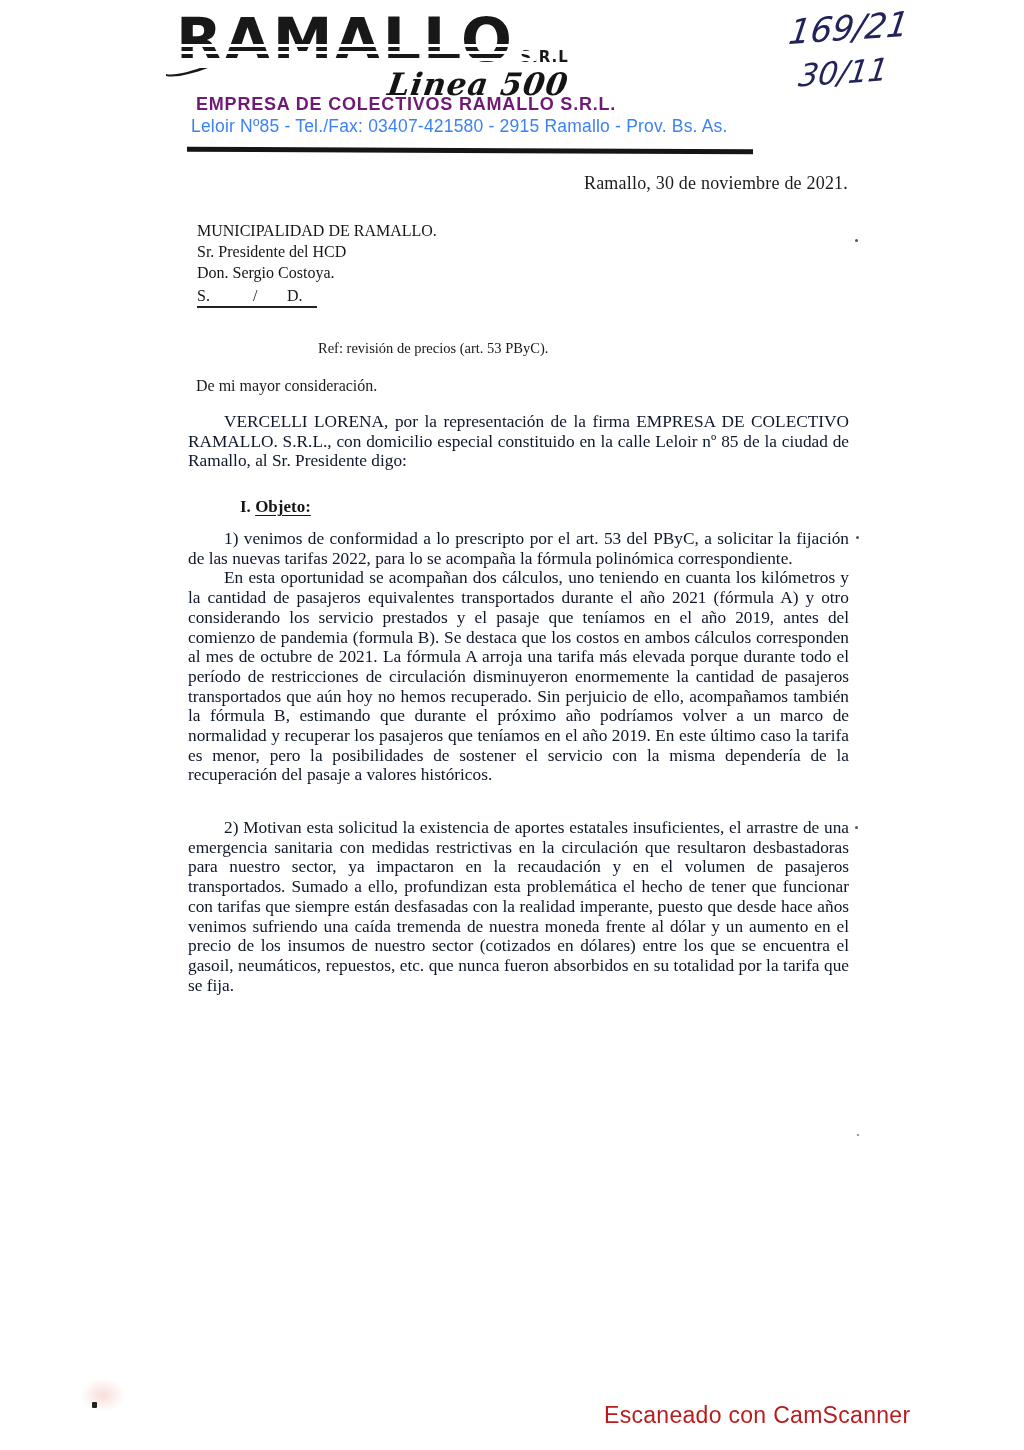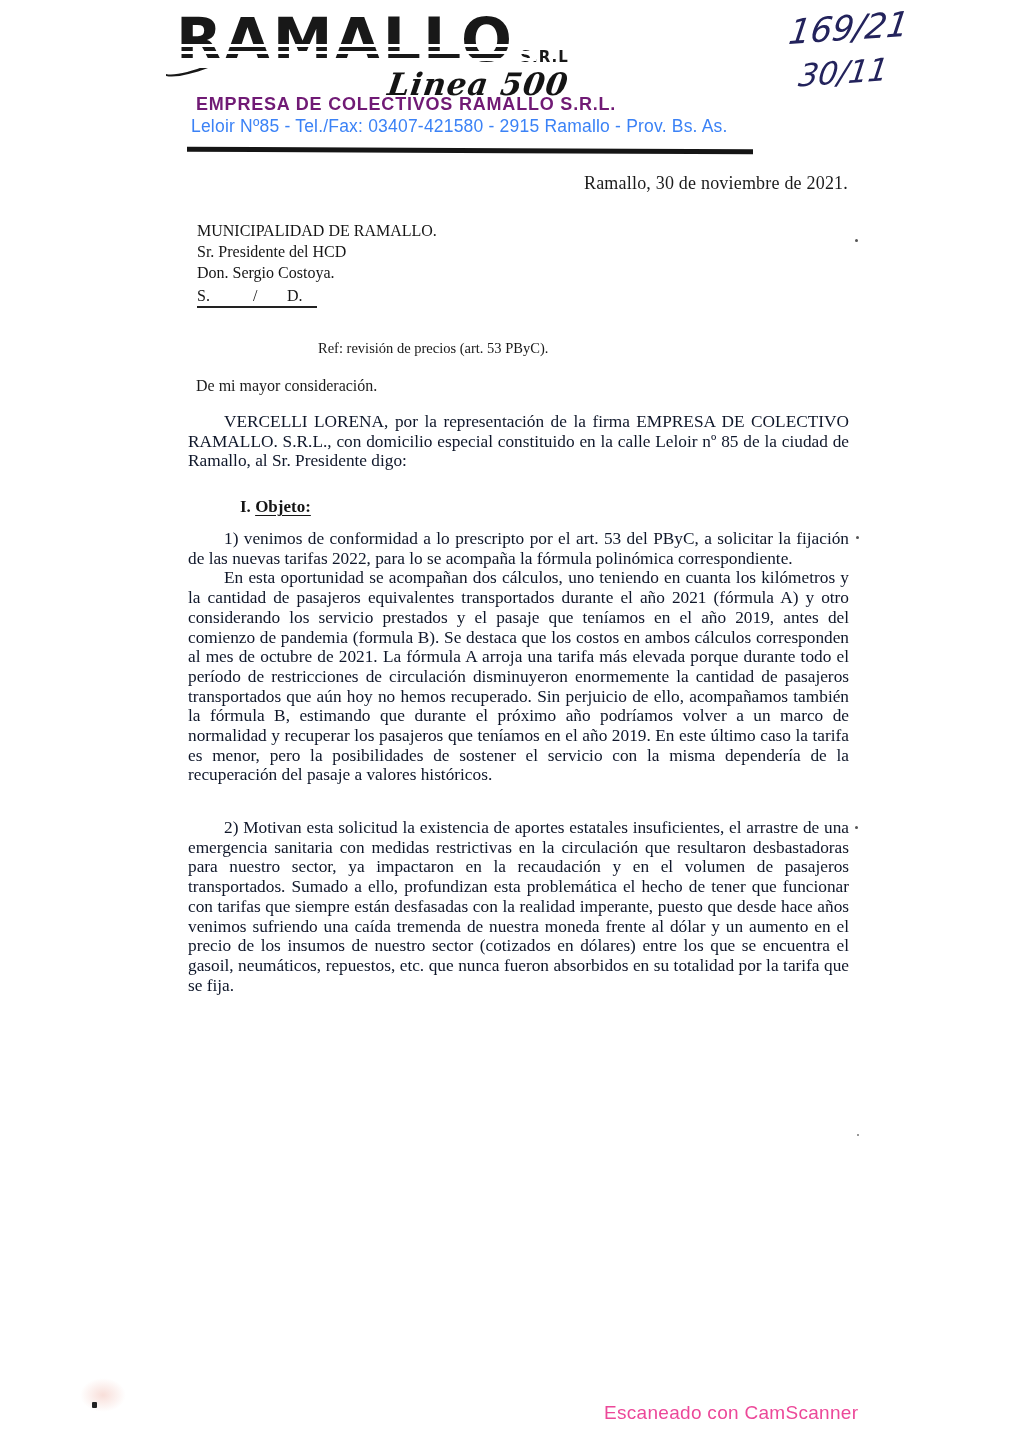--- a/index.html
+++ b/index.html
@@ -111,21 +111,21 @@
     font-size: 17px; font-weight: bold; color: #141414;
   }
   .section-heading .u { text-decoration: underline; text-underline-offset: 3px; }
   .para-block-1 { top: 529px; }
   .para-block-2 { top: 818px; }
 
   
   .scanner-credit {
     position: absolute; left: 604px; top: 1402px; width: 340px;
     font-family: "Liberation Sans", sans-serif;
-    font-size: 19px; color: #ec4899; letter-spacing: 0.3px;
+    font-size: 23px; color: #b91c1c; letter-spacing: 0.3px;
   }
 
   
   .speck { position: absolute; border-radius: 50%; background: #555; }
   .speck.s1 { left: 855px; top: 239px; width: 3px; height: 3px; }
   .speck.s2 { left: 856px; top: 536px; width: 3px; height: 3px; }
   .speck.s3 { left: 855px; top: 826px; width: 3px; height: 3px; }
   .speck.s4 { left: 857px; top: 1134px; width: 2px; height: 2px; background:#777; }
   .speck.s5 { left: 92px; top: 1402px; width: 5px; height: 6px; background: #222; border-radius: 1px; }
   .smudge {

